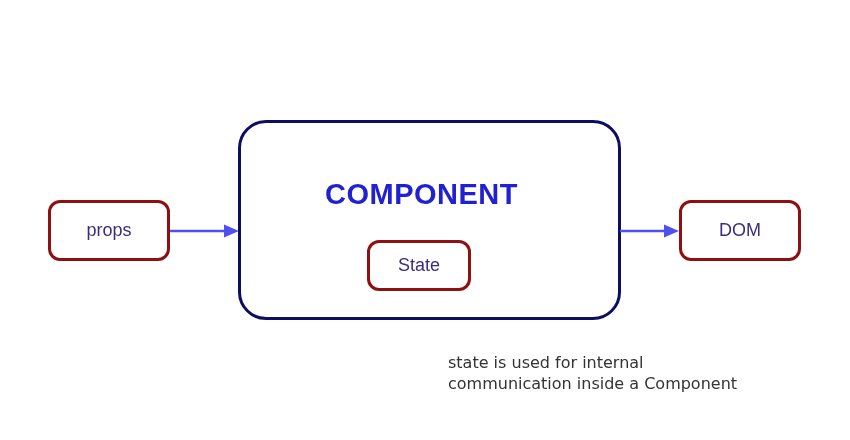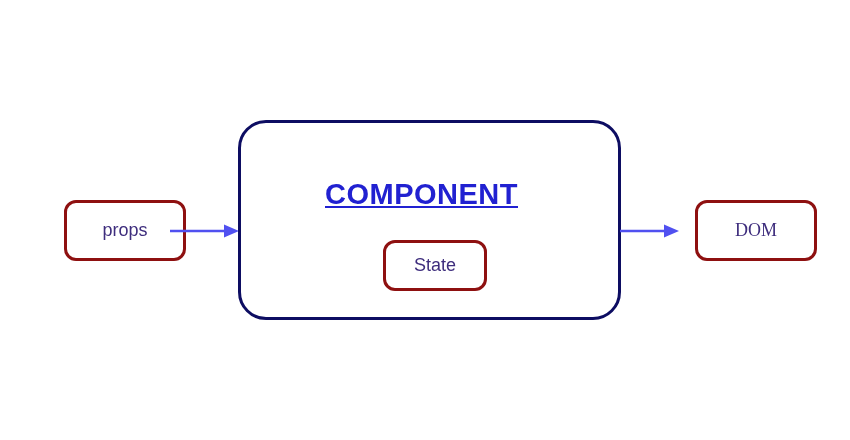--- a/index.html
+++ b/index.html
@@ -21,41 +21,39 @@
     background: #ffffff;
     display: flex;
     align-items: center;
     justify-content: center;
   }
   .small-box {
     border: 3px solid var(--box_border_red, #8e1010);
     border-radius: 12px;
     color: var(--label_text_purple, #3e2d7d);
     font-size: 18px;
-    margin-left: 16px;
   }
   .props-box  { left: 48px;  top: 200px; width: 122px; height: 61px; }
-  .dom-box    { left: 679px; top: 200px; width: 122px; height: 61px; font-family: Liberation Serif, serif; }
+  .dom-box    { left: 679px; top: 200px; width: 122px; height: 61px; }
   .component-box {
     left: 238px; top: 120px; width: 383px; height: 200px;
     border: 3px solid var(--component_border_navy, #0d0d62);
     border-radius: 28px;
     display: block;
   }
   .component-title {
     position: absolute;
     left: 0; right: 16px;
     top: 56px;
     text-align: center;
     font-size: 29px;
     font-weight: bold;
     line-height: 30px;
     color: var(--component_text_blue, #2121d1);
     letter-spacing: 0.5px;
-    text-decoration: underline;
   }
   .state-box {
     left: 126px; top: 117px; width: 104px; height: 51px;
     position: absolute;
   }
   .arrow-svg {
     position: absolute;
     top: 222px;
     height: 18px;
     overflow: visible;
@@ -102,14 +100,18 @@
 
   <svg class="arrow-svg arrow-2" viewBox="0 0 60 18">
     <line x1="0" y1="9" x2="45" y2="9"></line>
     <polygon points="44,2.5 59,9 44,15.5"></polygon>
   </svg>
 
   <div class="box small-box dom-box">
     <span>DOM</span>
   </div>
 
+  <div class="caption">
+    <div>state is used for internal</div>
+    <div>communication inside a Component</div>
+  </div>
 
 </div>
 
 </body></html>

